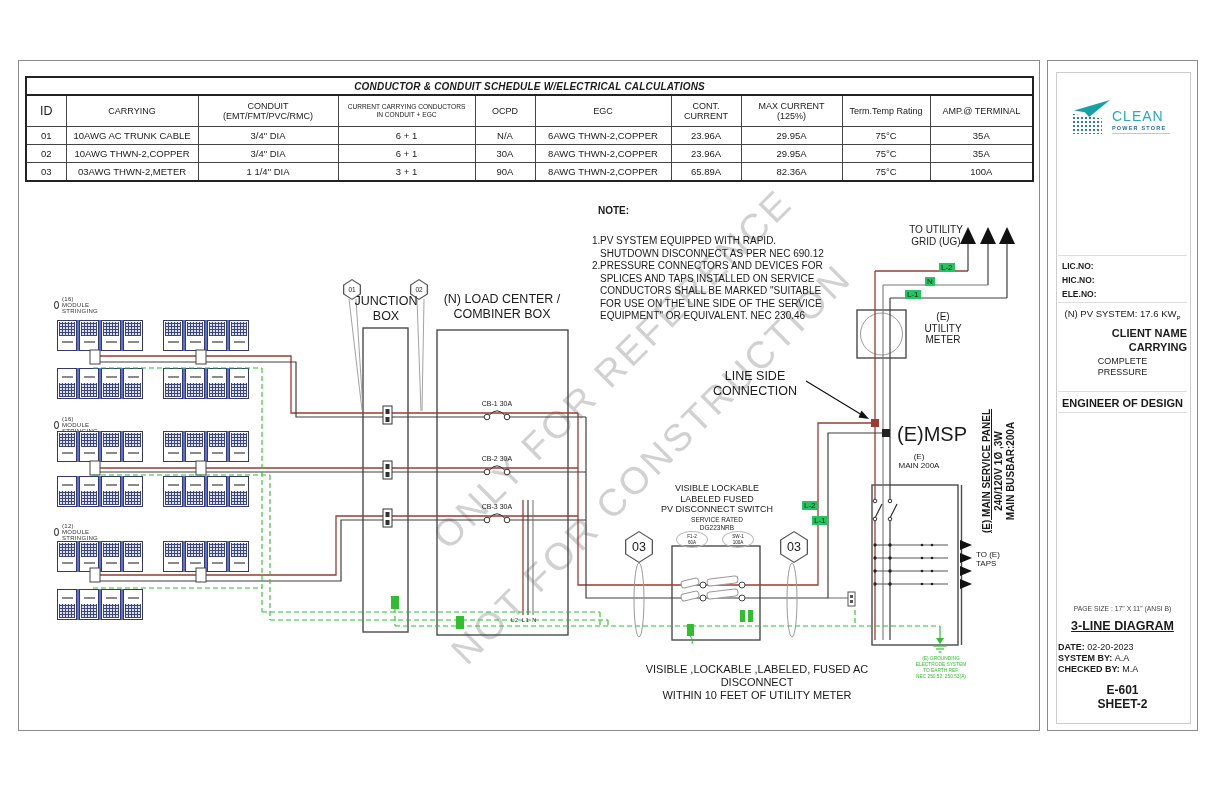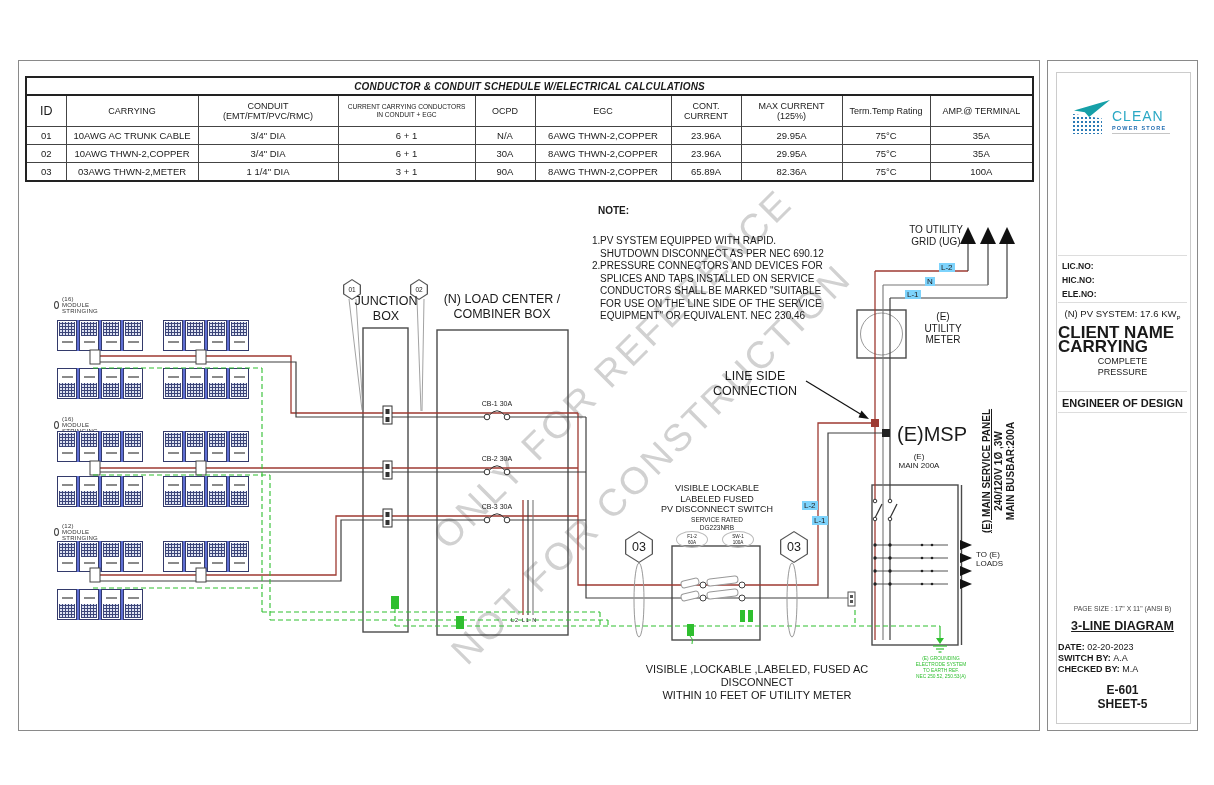--- a/index.html
+++ b/index.html
@@ -42,21 +42,21 @@
     background-image:repeating-linear-gradient(90deg,#3c4579 0 1px,transparent 1px 3px),
                      repeating-linear-gradient(0deg,#3c4579 0 1px,transparent 1px 3px);}
   .panel::after{content:"";position:absolute;left:4px;width:11px;height:2px;background:#8a8a8a;bottom:7px;}
   .flip .panel::before{top:auto;bottom:1px;}
   .flip .panel::after{bottom:auto;top:7px;}
   .arr-label{position:absolute;font-size:6px;color:#333;display:flex;align-items:center;letter-spacing:.3px;}
   .arr-marker{width:6px;height:6px;border:1px solid #444;border-radius:50%;display:inline-block;margin-right:3px;}
 
   
   .lbl{position:absolute;z-index:4;line-height:1.18;}
-  .wlbl{position:absolute;z-index:4;background:#7dd3fc;padding:0 2px;font-size:8px;color:#222;}
+  .wlbl{position:absolute;z-index:4;background:#22c55e;padding:0 2px;font-size:8px;color:#222;}
 
   
   .hex{position:absolute;z-index:4;background:#555;display:flex;align-items:center;justify-content:center;
     clip-path:polygon(50% 0,100% 27%,100% 73%,50% 100%,0 73%,0 27%);}
   .hex .hi{position:absolute;inset:1.3px;background:#fff;display:flex;align-items:center;justify-content:center;
     clip-path:polygon(50% 0,100% 27%,100% 73%,50% 100%,0 73%,0 27%);}
   .hex-sm{width:18px;height:21px;font-size:6.5px;}
   .hex-lg{width:28px;height:32px;font-size:12.5px;}
 
   .oval{position:absolute;z-index:4;width:30px;height:15px;border:1px solid #bbb;border-radius:50%;
@@ -83,21 +83,21 @@
     clip-path:polygon(0 8%,100% 30%,100% 100%,0 100%);}
   .logo-swoosh{position:absolute;left:2px;top:0;width:36px;height:17px;background:#16a0a8;
     clip-path:polygon(0 62%,100% 0,42% 100%,30% 72%);}
   .logo-txt{margin-left:40px;padding-top:8px;}
   .logo-clean{color:#2ba8c4;font-size:14px;letter-spacing:1px;}
   .logo-tag{color:#1f6cb0;font-size:5.5px;font-weight:bold;letter-spacing:1.2px;margin-top:1px;}
   .logo-rule{border-top:1px solid #c5c5c5;margin-top:2px;width:58px;}
   .lic{left:1062px;top:259px;font-size:8.5px;font-weight:bold;line-height:14px;}
   .sysline{left:1058px;top:308px;width:129px;text-align:center;font-size:9.5px;}
   .sysline sub{font-size:6px;}
-  .client1{left:1058px;top:326px;width:129px;text-align:left;font-size:17px;font-weight:bold;line-height:14px;}
+  .client1{left:1058px;top:326px;width:129px;text-align:right;font-size:11px;font-weight:bold;line-height:14px;}
   .addr1{left:1058px;top:356px;width:129px;text-align:center;font-size:9px;line-height:11px;}
   .engineer{left:1058px;top:397px;width:129px;text-align:center;font-size:11px;font-weight:bold;}
   .pagesize{left:1058px;top:605px;width:129px;text-align:center;font-size:6.8px;color:#444;}
   .doctitle{left:1058px;top:619px;width:129px;text-align:center;font-size:12.5px;font-weight:bold;text-decoration:underline;}
   .meta{left:1058px;top:642px;width:129px;font-size:9px;font-weight:bold;line-height:11px;}
   .code{left:1058px;top:683px;width:129px;text-align:center;font-size:12px;font-weight:bold;line-height:14px;}
 </style>
 </head>
 <body>
 
@@ -519,21 +519,21 @@
 <div class="wlbl" style="left:925px;top:277px;">N</div>
 <div class="wlbl" style="left:905px;top:290px;">L-1</div>
 <div class="lbl ctr pre" style="left:914px;top:311px;width:58px;font-size:10px;line-height:11.5px;">(E)
 UTILITY
 METER</div>
 
 <div class="lbl" style="left:897px;top:423px;font-size:20px;">(E)MSP</div>
 <div class="lbl ctr pre" style="left:892px;top:452px;width:54px;font-size:8px;">(E)
 MAIN 200A</div>
 <div class="lbl pre" style="left:976px;top:550px;font-size:8px;">TO (E)
-LOADS</div>
+TAPS</div>
 
 <div class="vtext">
   <div class="u">(E) MAIN SERVICE PANEL</div>
   <div>240/120V 1Ø ,3W</div>
   <div>MAIN BUSBAR:200A</div>
 </div>
 
 <div class="lbl ctr pre" style="left:612px;top:663px;width:290px;font-size:11px;">VISIBLE ,LOCKABLE ,LABELED, FUSED AC DISCONNECT
 WITHIN 10 FEET OF UTILITY METER</div>
 <div class="lbl ctr pre" style="left:903px;top:656px;width:76px;font-size:4.8px;color:#2fbf2f;line-height:6px;">(E) GROUNDING
@@ -571,19 +571,19 @@
   <div>PRESSURE</div>
 </div>
 <div class="sb-div" style="top:391px;"></div>
 <div class="sb engineer abs">ENGINEER OF DESIGN</div>
 <div class="sb-div" style="top:412px;"></div>
 
 <div class="sb pagesize abs">PAGE SIZE : 17" X 11" (ANSI B)</div>
 <div class="sb doctitle abs">3-LINE DIAGRAM</div>
 <div class="sb meta abs">
   <div><span style="font-weight:bold">DATE:</span> <span style="font-weight:normal">02-20-2023</span></div>
-  <div><span style="font-weight:bold">SWITCH BY:</span> <span style="font-weight:normal">A.A</span></div>
+  <div><span style="font-weight:bold">SYSTEM BY:</span> <span style="font-weight:normal">A.A</span></div>
   <div><span style="font-weight:bold">CHECKED BY:</span> <span style="font-weight:normal">M.A</span></div>
 </div>
 <div class="sb code abs">
   <div>E-601</div>
-  <div>SHEET-5</div>
+  <div>SHEET-2</div>
 </div>
 
 </body></html>

